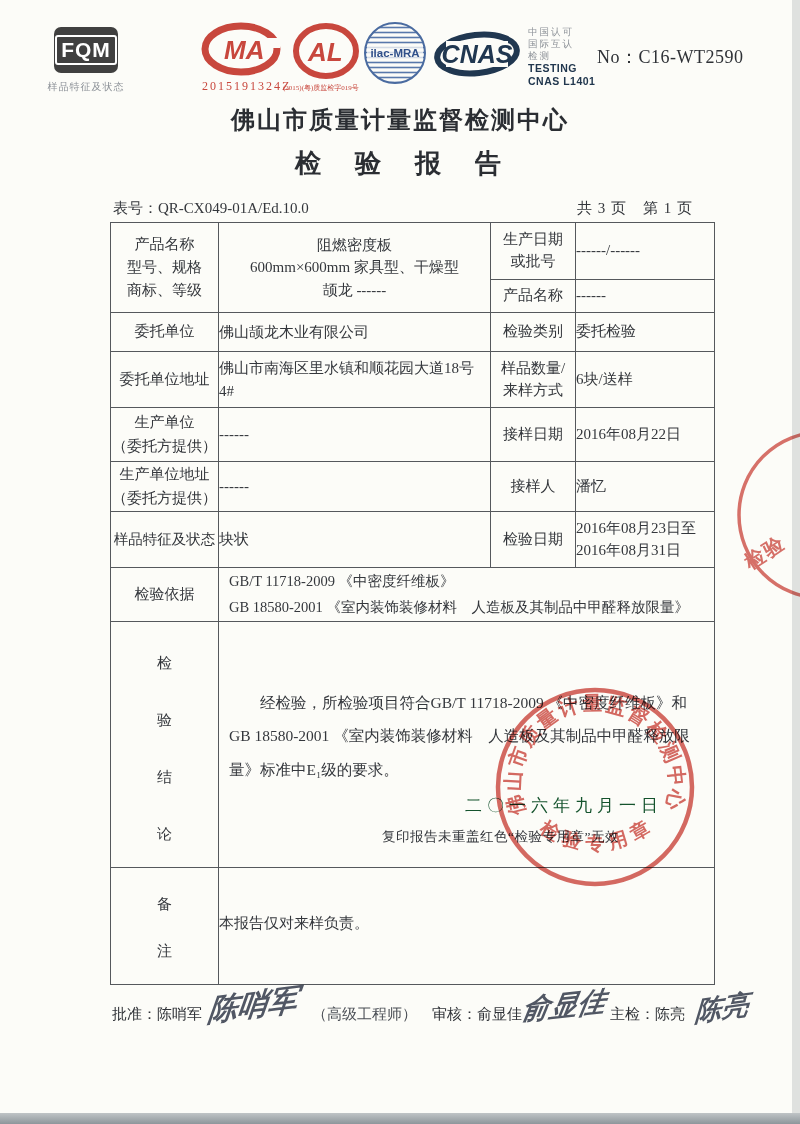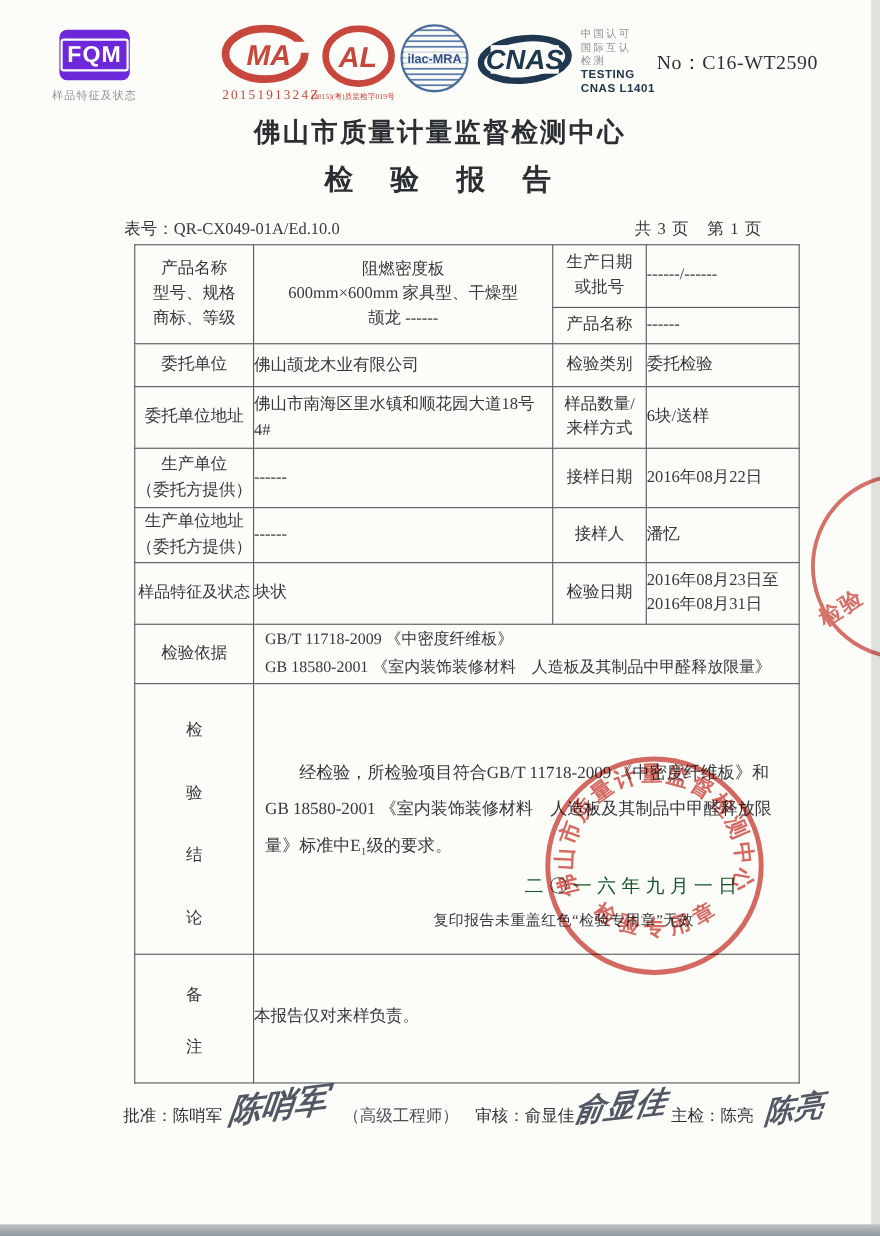--- a/index.html
+++ b/index.html
@@ -3,21 +3,21 @@
 <meta charset="utf-8">
 <style>
   * { margin:0; padding:0; box-sizing:border-box; }
   html,body { width:800px; height:1124px; }
   body { background:#e9eae8; font-family:"Liberation Serif","DejaVu Serif",serif; }
   .page { position:relative; width:800px; height:1124px; background:#fcfcf8; overflow:hidden; color:#34373c; }
   .right-edge { position:absolute; top:0; right:0; width:8px; height:100%; background:#dfe1df; }
   .bottom-edge { position:absolute; bottom:0; left:0; width:100%; height:11px; background:linear-gradient(#bfc4c6,#8e969b); }
 
   
-  .fqm-logo { position:absolute; left:54px; top:27px; width:64px; height:46px; background:#6d28d9; border-radius:7px; display:flex; align-items:center; justify-content:center; }
+  .fqm-logo { position:absolute; left:54px; top:27px; width:64px; height:46px; background:#404040; border-radius:7px; display:flex; align-items:center; justify-content:center; }
   .fqm-logo span { color:#fff; font-weight:bold; font-size:21px; letter-spacing:1px; border:2px solid #fff; padding:1px 4px; border-radius:3px; font-family:"Liberation Sans",sans-serif; }
   .fqm-caption { position:absolute; left:36px; top:80px; width:100px; text-align:center; font-size:10px; color:#8d9298; letter-spacing:1px; }
 
   .logo-svg { position:absolute; }
   .cma-svg { left:200px; top:22px; }
   .cma-number { position:absolute; left:202px; top:79px; color:#c8473d; font-size:12px; letter-spacing:2px; font-family:"Liberation Serif",serif; }
   .cal-svg { left:291px; top:23px; }
   .cal-caption { position:absolute; left:283px; top:83px; color:#c8473d; font-size:7px; letter-spacing:0;text-align:right; }
   .ilac-svg { left:362px; top:20px; }
   .cnas-svg { left:434px; top:28px; }
@@ -27,21 +27,21 @@
   .report-no { position:absolute; left:597px; top:45px; font-size:18px; color:#2e3136; letter-spacing:.5px; }
 
   
   .org-title { position:absolute; left:0; top:104px; width:100%; text-align:center; font-size:24px; font-weight:600; letter-spacing:2px; color:#2b2e33; }
   .doc-title { position:absolute; left:0; top:146px; width:100%; text-align:center; font-size:26px; font-weight:700; letter-spacing:4px; color:#2b2e33; }
 
   .form-no { position:absolute; left:113px; top:199px; font-size:15px; color:#34373c; }
   .pagination { position:absolute; left:577px; top:199px; font-size:15px; color:#34373c; letter-spacing:1px; }
 
   
-  table.report { position:absolute; left:122px; top:222px; width:604px; border-collapse:collapse; table-layout:fixed;padding-left:28px; }
+  table.report { position:absolute; left:110px; top:222px; width:604px; border-collapse:collapse; table-layout:fixed;padding-left:28px; }
   table.report td { border:1px solid #55585c; font-size:15px; color:#34373c; padding:0; vertical-align:middle; }
   td.lb { text-align:center; line-height:1.55; }
   td.val { padding-left:13px; line-height:1.5; }
   td.rlb { text-align:center; line-height:1.45; }
   td.rval { padding-left:9px; font-size:14px; line-height:1.45; }
   .ctr { text-align:center; }
   .vlabel { display:flex; flex-direction:column; align-items:center; }
   .concl-cell { position:relative; vertical-align:top !important; }
   .concl-text { position:absolute; left:10px; top:16px; width:478px; font-size:15.5px; line-height:2.15; text-indent:2em; color:#34373c;margin-top:48px; }
   .concl-date { position:absolute; left:246px; top:172px; font-size:17px; letter-spacing:5px; color:#14532d; white-space:nowrap; }

